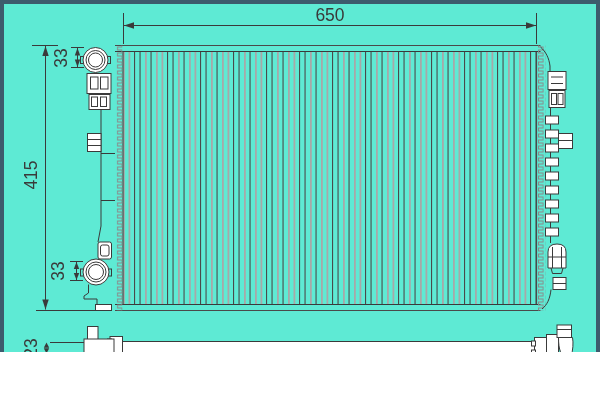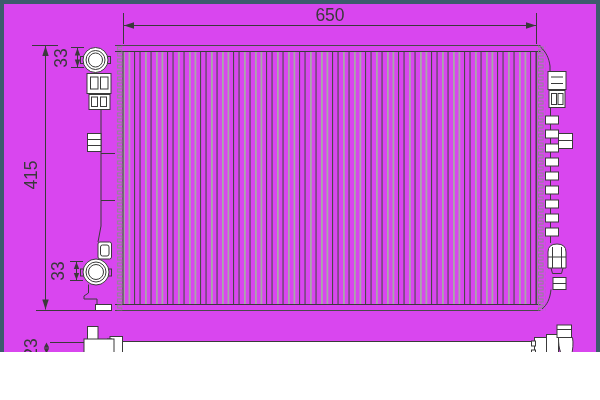--- a/index.html
+++ b/index.html
@@ -1,16 +1,16 @@
 <!DOCTYPE html>
 <html><head>
 <meta charset="utf-8">
 <style>
   html,body{margin:0;padding:0;background:#fff;}
-  .stage{position:relative;width:600px;height:352px;overflow:hidden;background:#d946ef;}
+  .stage{position:relative;width:600px;height:352px;overflow:hidden;background:#5eead4;}
   svg{display:block;}
   text{font-family:"Liberation Sans","DejaVu Sans",sans-serif;font-size:17.5px;fill:#3a3a3a;}
   .ln{stroke:#3a3a3a;stroke-width:1;fill:none;}
   .ln2{stroke:#4a4a4a;stroke-width:1.2;fill:none;}
   .wfill{fill:#ffffff;stroke:#3a3a3a;stroke-width:1;}
   .arrow{fill:#3a3a3a;stroke:none;}
   .thin{stroke:#6d6d6d;stroke-width:0.8;fill:none;}
 </style>
 </head>
 <body>

